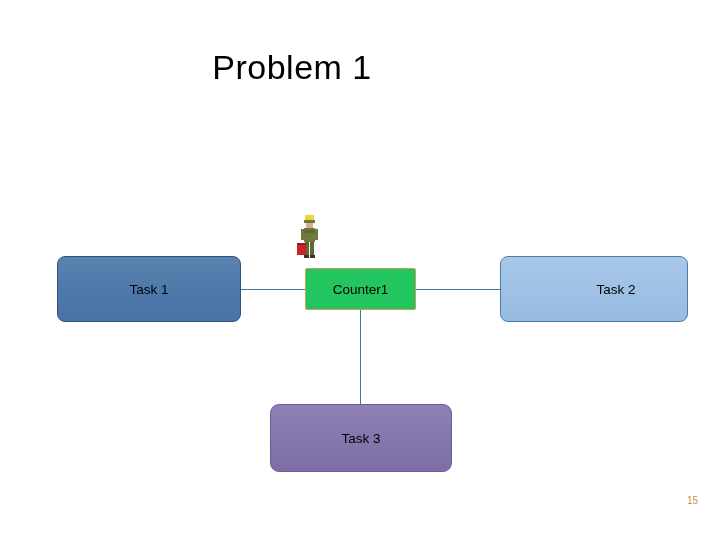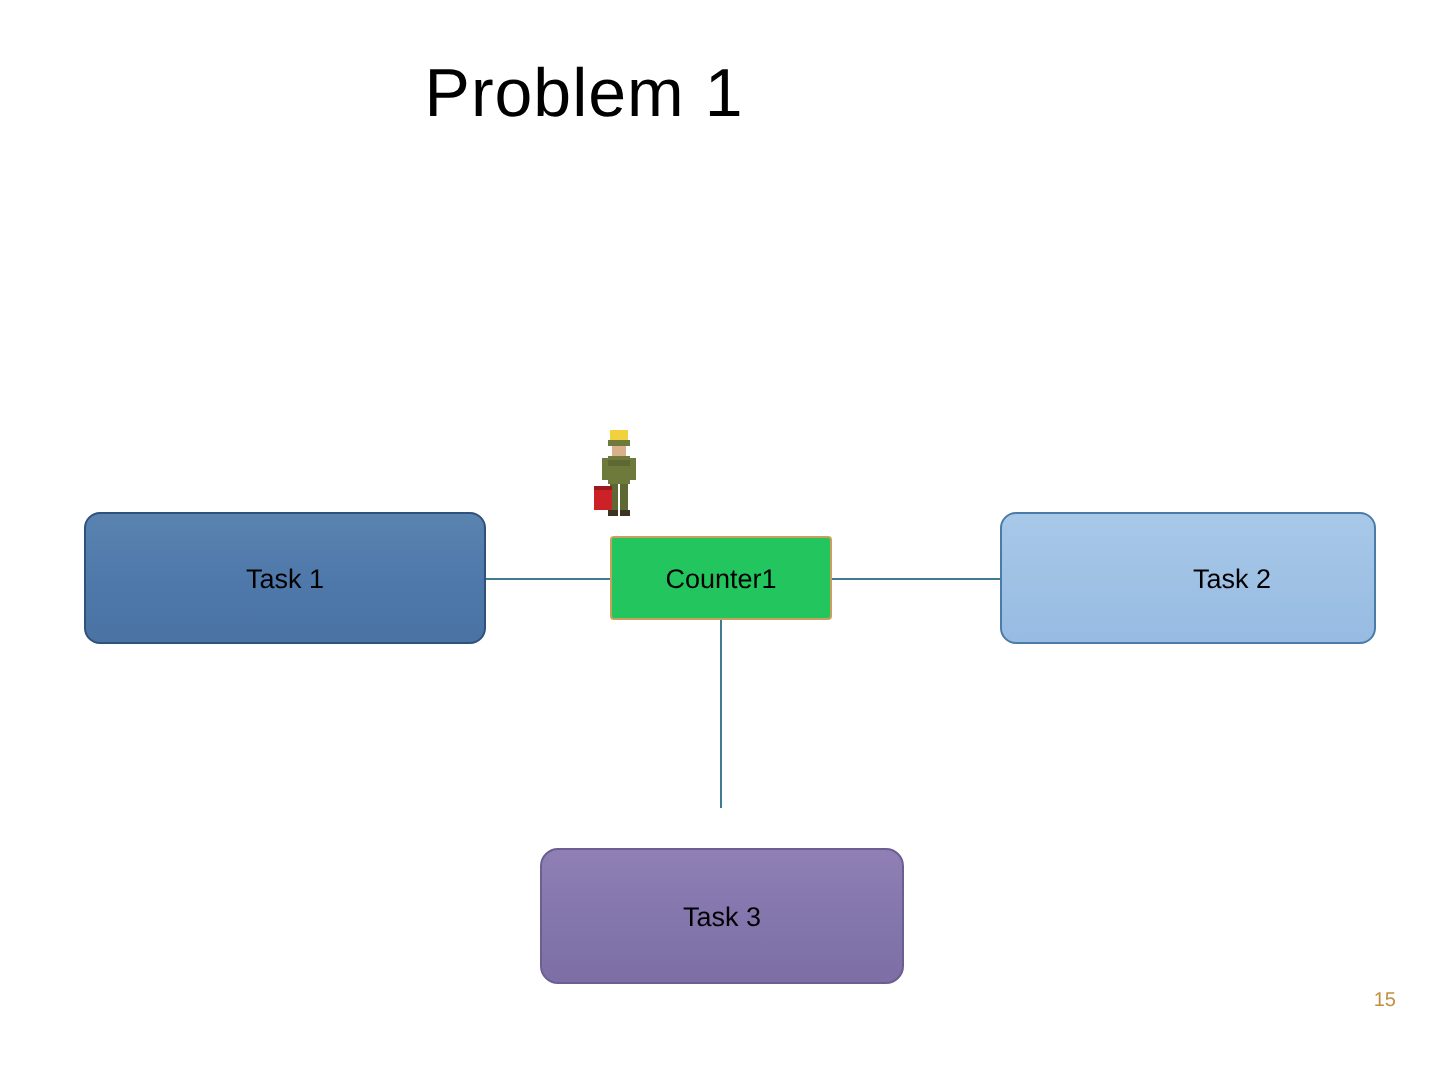--- a/index.html
+++ b/index.html
@@ -14,21 +14,21 @@
     overflow: hidden;
   }
   .slide {
     position: relative;
     width: 720px;
     height: 540px;
   }
   .slide-title {
     position: absolute;
     left: 0;
-    top: 28px;
+    top: 48px;
     width: 584px;
     text-align: center;
     font-size: 34px;
     font-weight: normal;
     color: #000000;
     letter-spacing: 0.5px;
     font-family: "Liberation Sans", sans-serif;
   }
 
   
@@ -49,23 +49,23 @@
     box-sizing: border-box;
     display: flex;
     align-items: center;
     justify-content: center;
     text-align: center;
     font-size: 13.5px;
     color: #000000;
     border-radius: 7px;
   }
   .box-task1 {
-    left: 42px;
+    left: 57px;
     top: 256px;
-    width: 201px;
+    width: 184px;
     height: 66px;
     background: linear-gradient(to bottom, #5b83b0 0%, #4f79aa 50%, #4a73a4 100%);
     border: 1px solid #2e527c;
     border-radius: 8px;
   }
   .box-task2 {
     left: 500px;
     top: 256px;
     width: 188px;
     height: 66px;
@@ -78,21 +78,21 @@
     left: 305px;
     top: 268px;
     width: 111px;
     height: 42px;
     background: #22c55e;
     border: 1px solid #c9a15c;
     border-radius: 2px;
   }
   .box-task3 {
     left: 270px;
-    top: 424px;
+    top: 404px;
     width: 182px;
     height: 68px;
     background: linear-gradient(to bottom, #8f7fb5 0%, #8376ac 55%, #7d6fa6 100%);
     border: 1px solid #6b5f92;
     border-radius: 9px;
     text-align: center;
   }
 
   .page-number {
     position: absolute;

